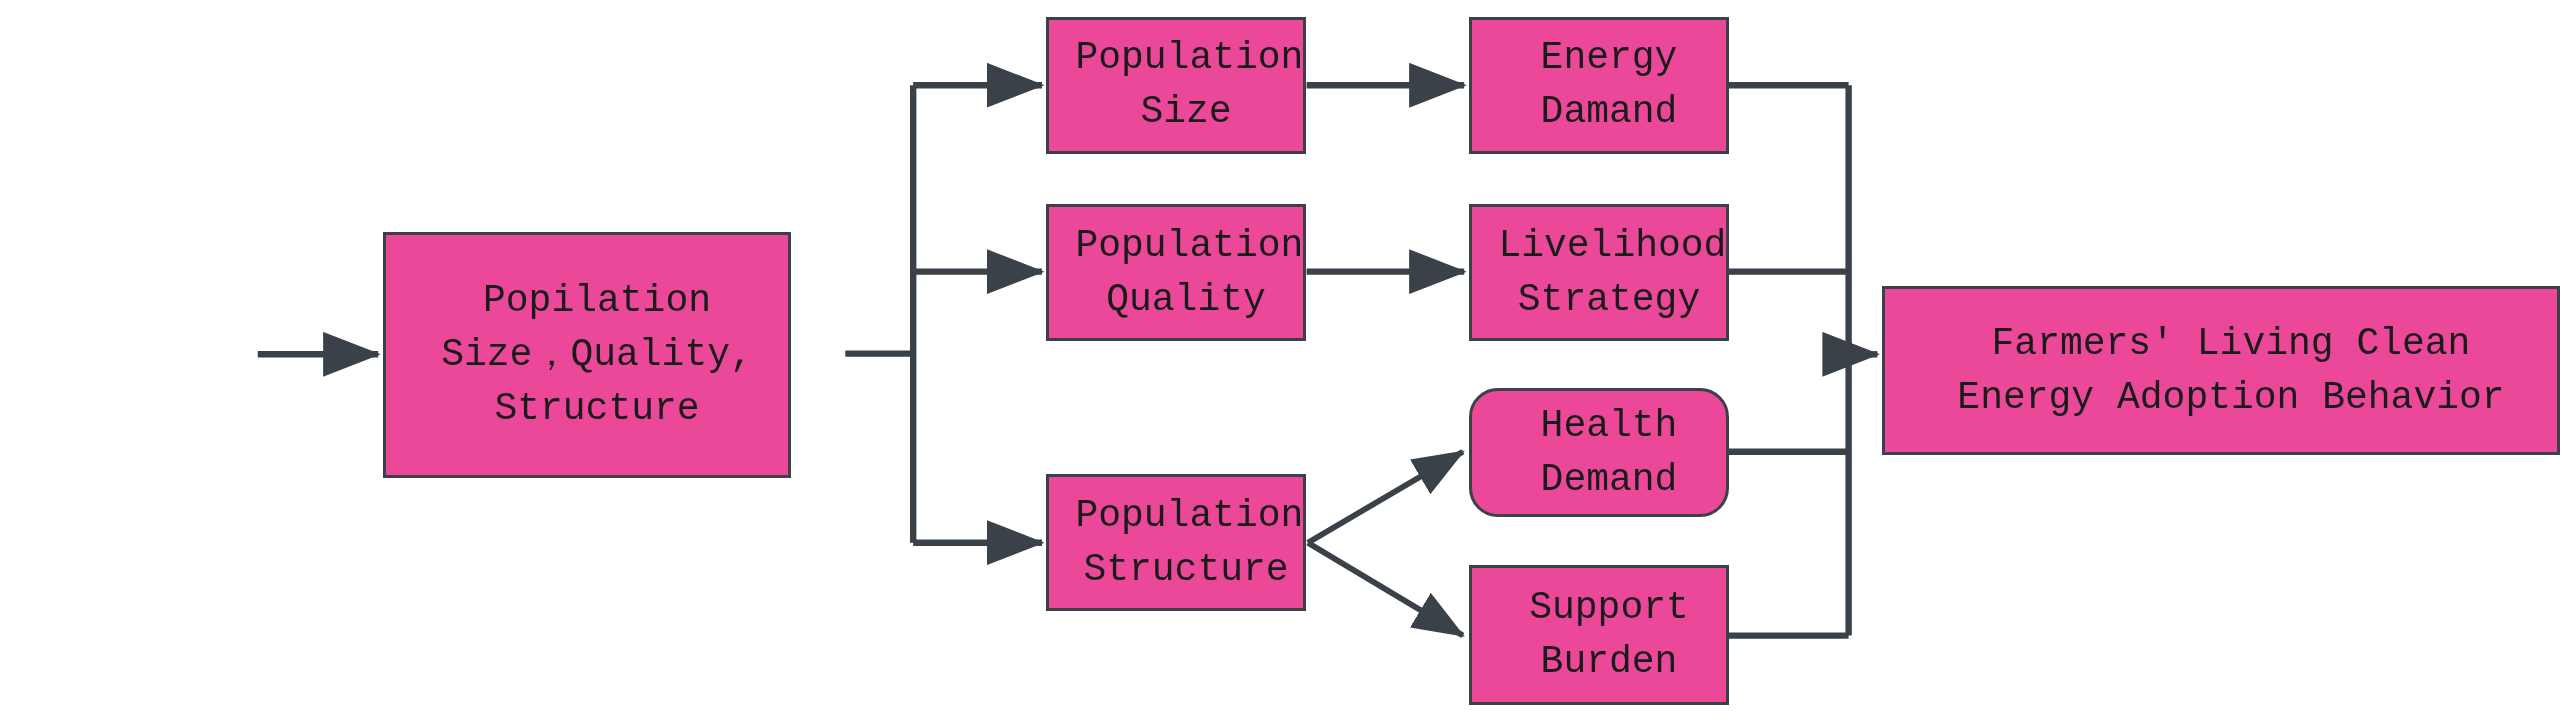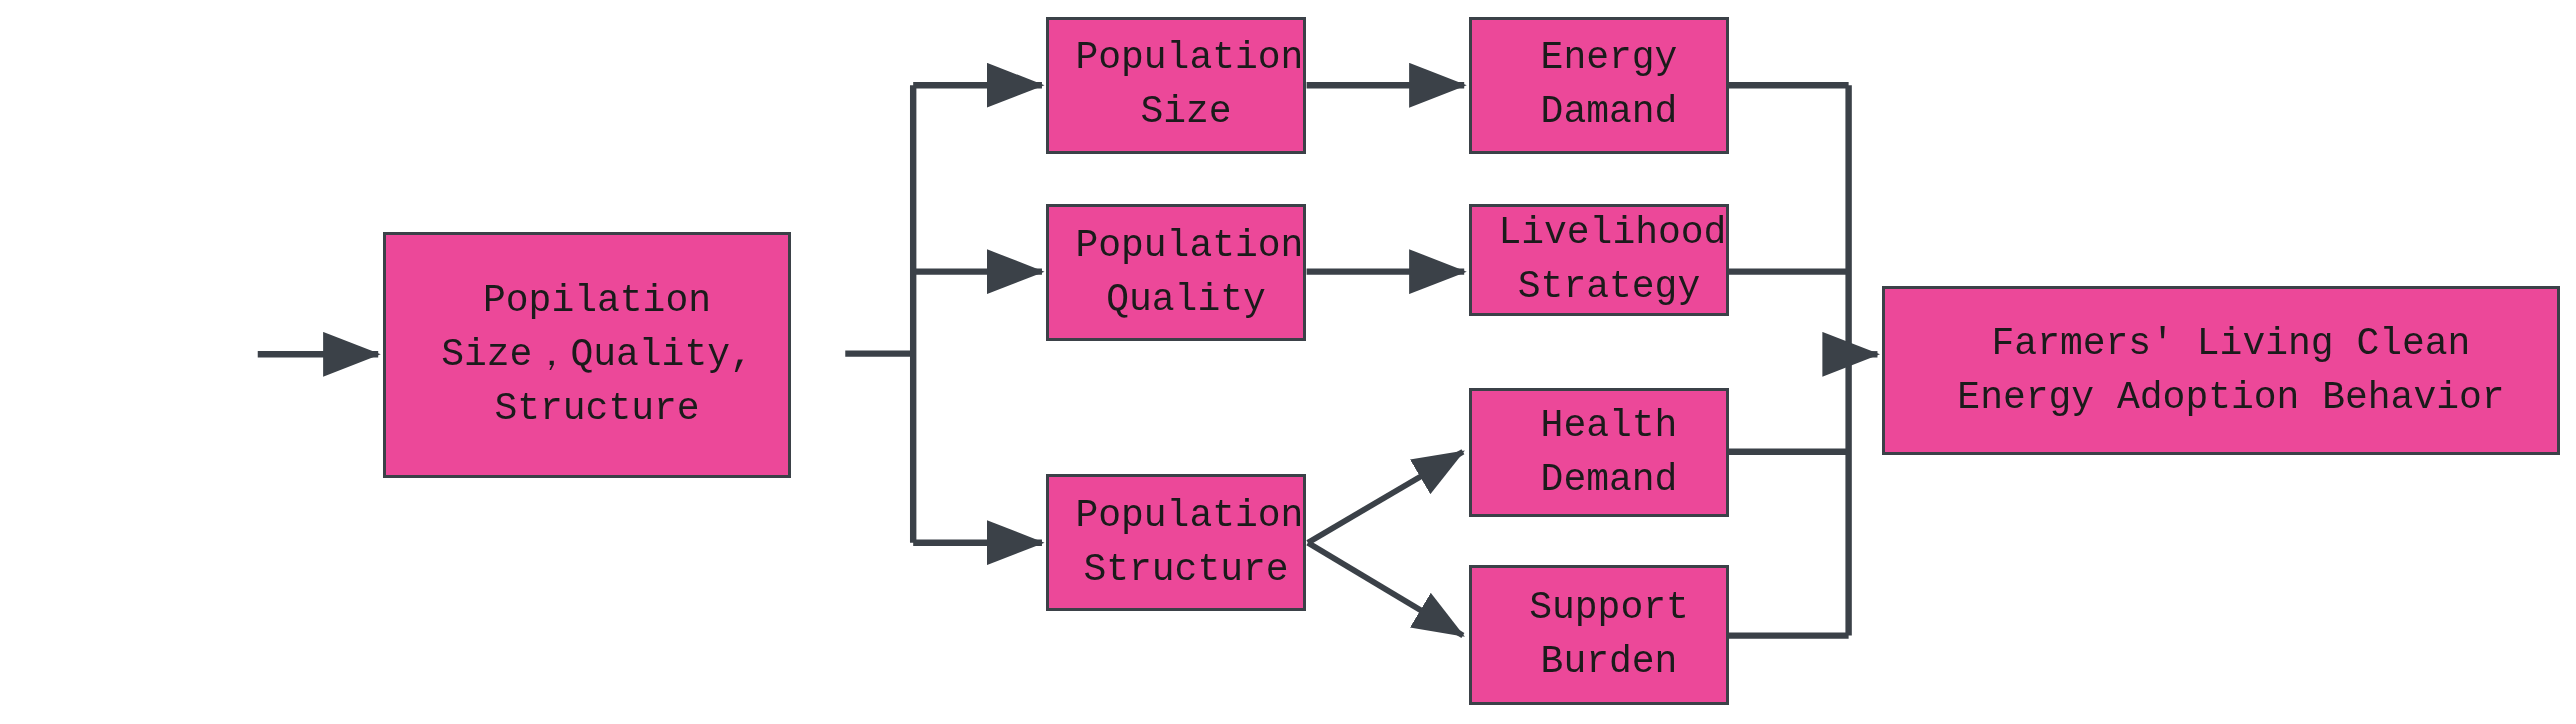--- a/index.html
+++ b/index.html
@@ -47,23 +47,23 @@
     padding: 0 6.4px;
     box-sizing: border-box;
     white-space: pre-line;
   }
   
   #node-family-life-cycle { left: 9px;   top: 261px; width: 249px;  height: 186px; font-size: 38px; }
   #node-population-attributes { left: 383px;  top: 232px; width: 408px;  height: 246px; font-size: 38px; }
   #node-population-size { left: 1046px; top: 16.7px;  width: 260px;  height: 137px; font-size: 38px; }
   #node-energy-demand { left: 1469px; top: 16.7px;  width: 260px;  height: 137px; font-size: 38px; }
   #node-population-quality { left: 1046px; top: 204px; width: 260px;  height: 137px; font-size: 38px; }
-  #node-livelihood-strategy { left: 1469px; top: 204px; width: 260px;  height: 112px; font-size: 38px; }
+  #node-livelihood-strategy { left: 1469px; top: 204px; width: 260px;  height: 137px; font-size: 38px; }
   #node-population-structure { left: 1046px; top: 474px; width: 260px;  height: 137px; font-size: 38px; }
-  #node-health-demand { left: 1469px; top: 388px; width: 260px;  height: 129px; font-size: 38px; }
+  #node-health-demand { left: 1469px; top: 388px; width: 260px;  height: 129px; font-size: 38px; border-radius: 29px; }
   #node-support-burden { left: 1469px; top: 565px; width: 260px;  height: 140px; font-size: 38px; }
   #node-outcome { left: 1882px; top: 286px; width: 678px; height: 169px; font-size: 38px; }
 </style>
 </head>
 <body>
 
 <div id="diagram-root">
 
   <svg id="wires" viewBox="0 0 4020 1130" width="2576" height="724" xmlns="http://www.w3.org/2000/svg">
     <defs>

